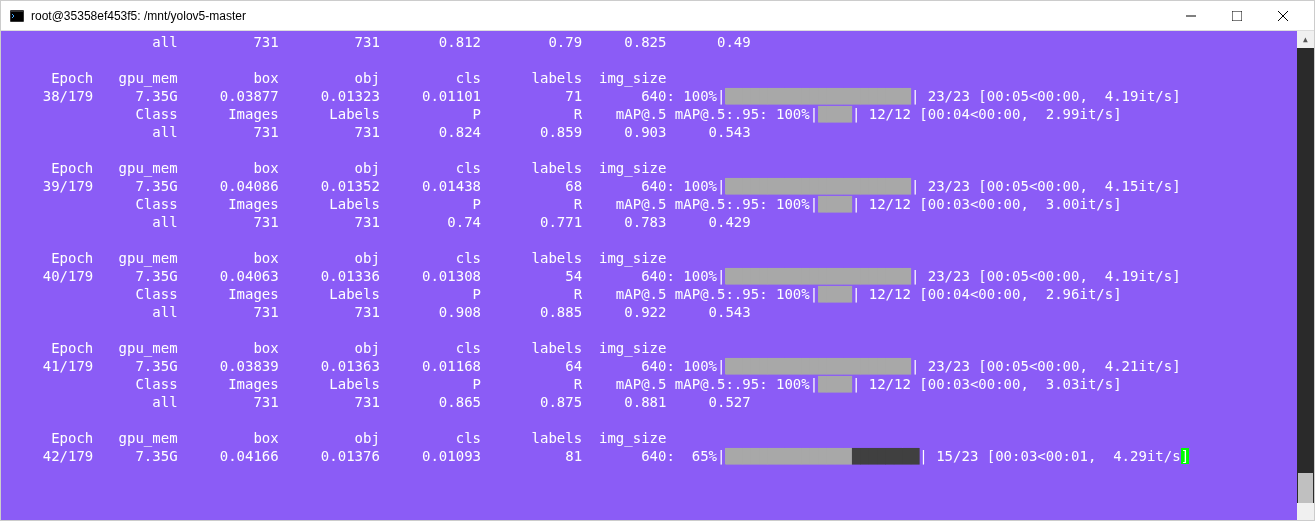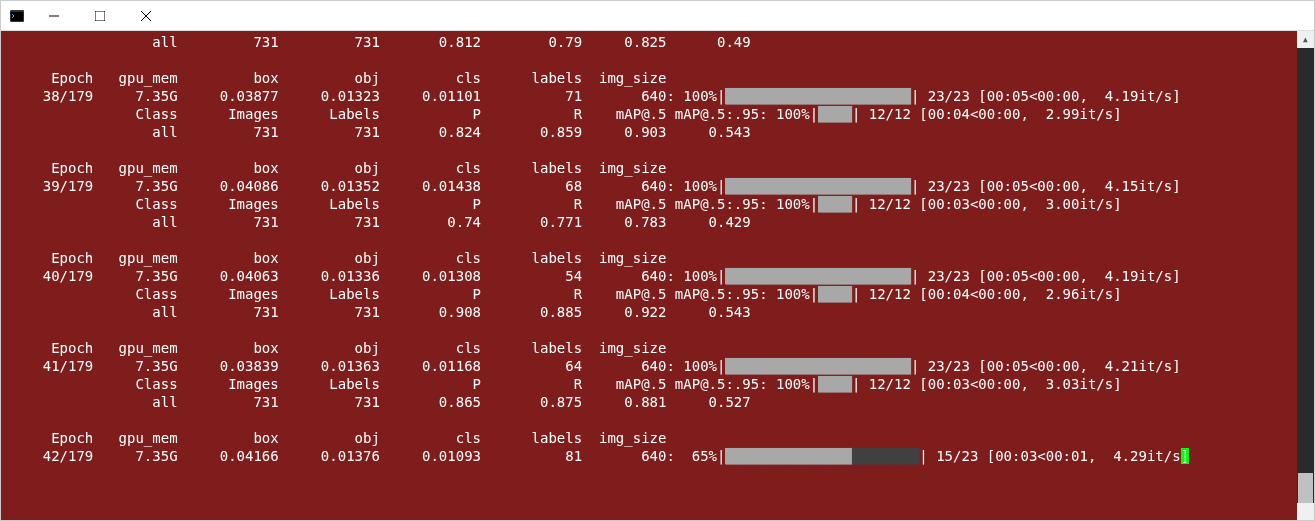--- a/index.html
+++ b/index.html
@@ -3,21 +3,21 @@
   <meta charset="utf-8">
   <style>
     * { margin: 0; padding: 0; box-sizing: border-box; }
     body { font-family: "Consolas", monospace; font-size: 14px; background: #fff; }
     .window { width: 1315px; height: 521px; display: flex; flex-direction: column; border: 1px solid #ccc; }
     .titlebar { height: 30px; background: #fff; display: flex; align-items: center; padding: 0 8px; border-bottom: 1px solid #ddd; }
     .titlebar-icon { width: 16px; height: 16px; margin-right: 6px; display: inline-flex; align-items: center; justify-content: center; }
     .titlebar-title { flex: 1; font-family: "Segoe UI", sans-serif; font-size: 12px; color: #000; }
     .win-controls { display: flex; }
     .win-btn { width: 46px; height: 30px; display: flex; align-items: center; justify-content: center; cursor: pointer; font-family: "Segoe UI", sans-serif; font-size: 10px; }
-    .terminal { flex: 1; background: #7f1d1d; color: #fff; overflow-y: auto; position: relative; }
+    .terminal { flex: 1; background: #8b5cf6; color: #fff; overflow-y: auto; position: relative; }
     .terminal pre { font-family: "Consolas", monospace; font-size: 14px; line-height: 18px; white-space: pre; padding: 2px 8px; }
     .bar1 { background: #a8a8a8; color: #a8a8a8; }
     .bar2 { background: #a8a8a8; color: #a8a8a8; }
     .partial-bar { background: #404040; color: #404040; }
     .partial-fill { background: #a8a8a8; color: #a8a8a8; }
     .cursor { background: #00ff00; }
     .scrollbar { position: absolute; right: 0; top: 0; bottom: 0; width: 17px; background: #f0f0f0; }
     .scroll-track { position: absolute; top: 17px; bottom: 17px; left: 0; right: 0; background: #2a2a2a; }
     .scroll-thumb { position: absolute; left: 1px; right: 1px; bottom: 0; height: 30px; background: #c0c0c0; }
     .scroll-arrow { position: absolute; left: 0; right: 0; height: 17px; background: #f0f0f0; display: flex; align-items: center; justify-content: center; font-size: 8px; color: #555; }
@@ -28,20 +28,21 @@
 
 <div class="window">
   <div class="titlebar">
     <span class="titlebar-icon">
       <svg width="16" height="16" viewBox="0 0 16 16">
           <rect x="1" y="2" width="14" height="12" fill="#333" rx="1"></rect>
           <rect x="2" y="4" width="12" height="9" fill="#000"></rect>
           <path d="M3 6 L5 8 L3 10" stroke="#4af" stroke-width="1" fill="none"></path>
         </svg>
     </span>
+    <span class="titlebar-title">root@35358ef453f5: /mnt/yolov5-master</span>
     <div class="win-controls">
       <div class="win-btn">
           <svg width="10" height="10">
             <line x1="0" y1="5" x2="10" y2="5" stroke="#000"></line>
           </svg>
         </div>
       <div class="win-btn">
           <svg width="10" height="10">
             <rect x="0" y="0" width="10" height="10" fill="none" stroke="#000"></rect>
           </svg>

